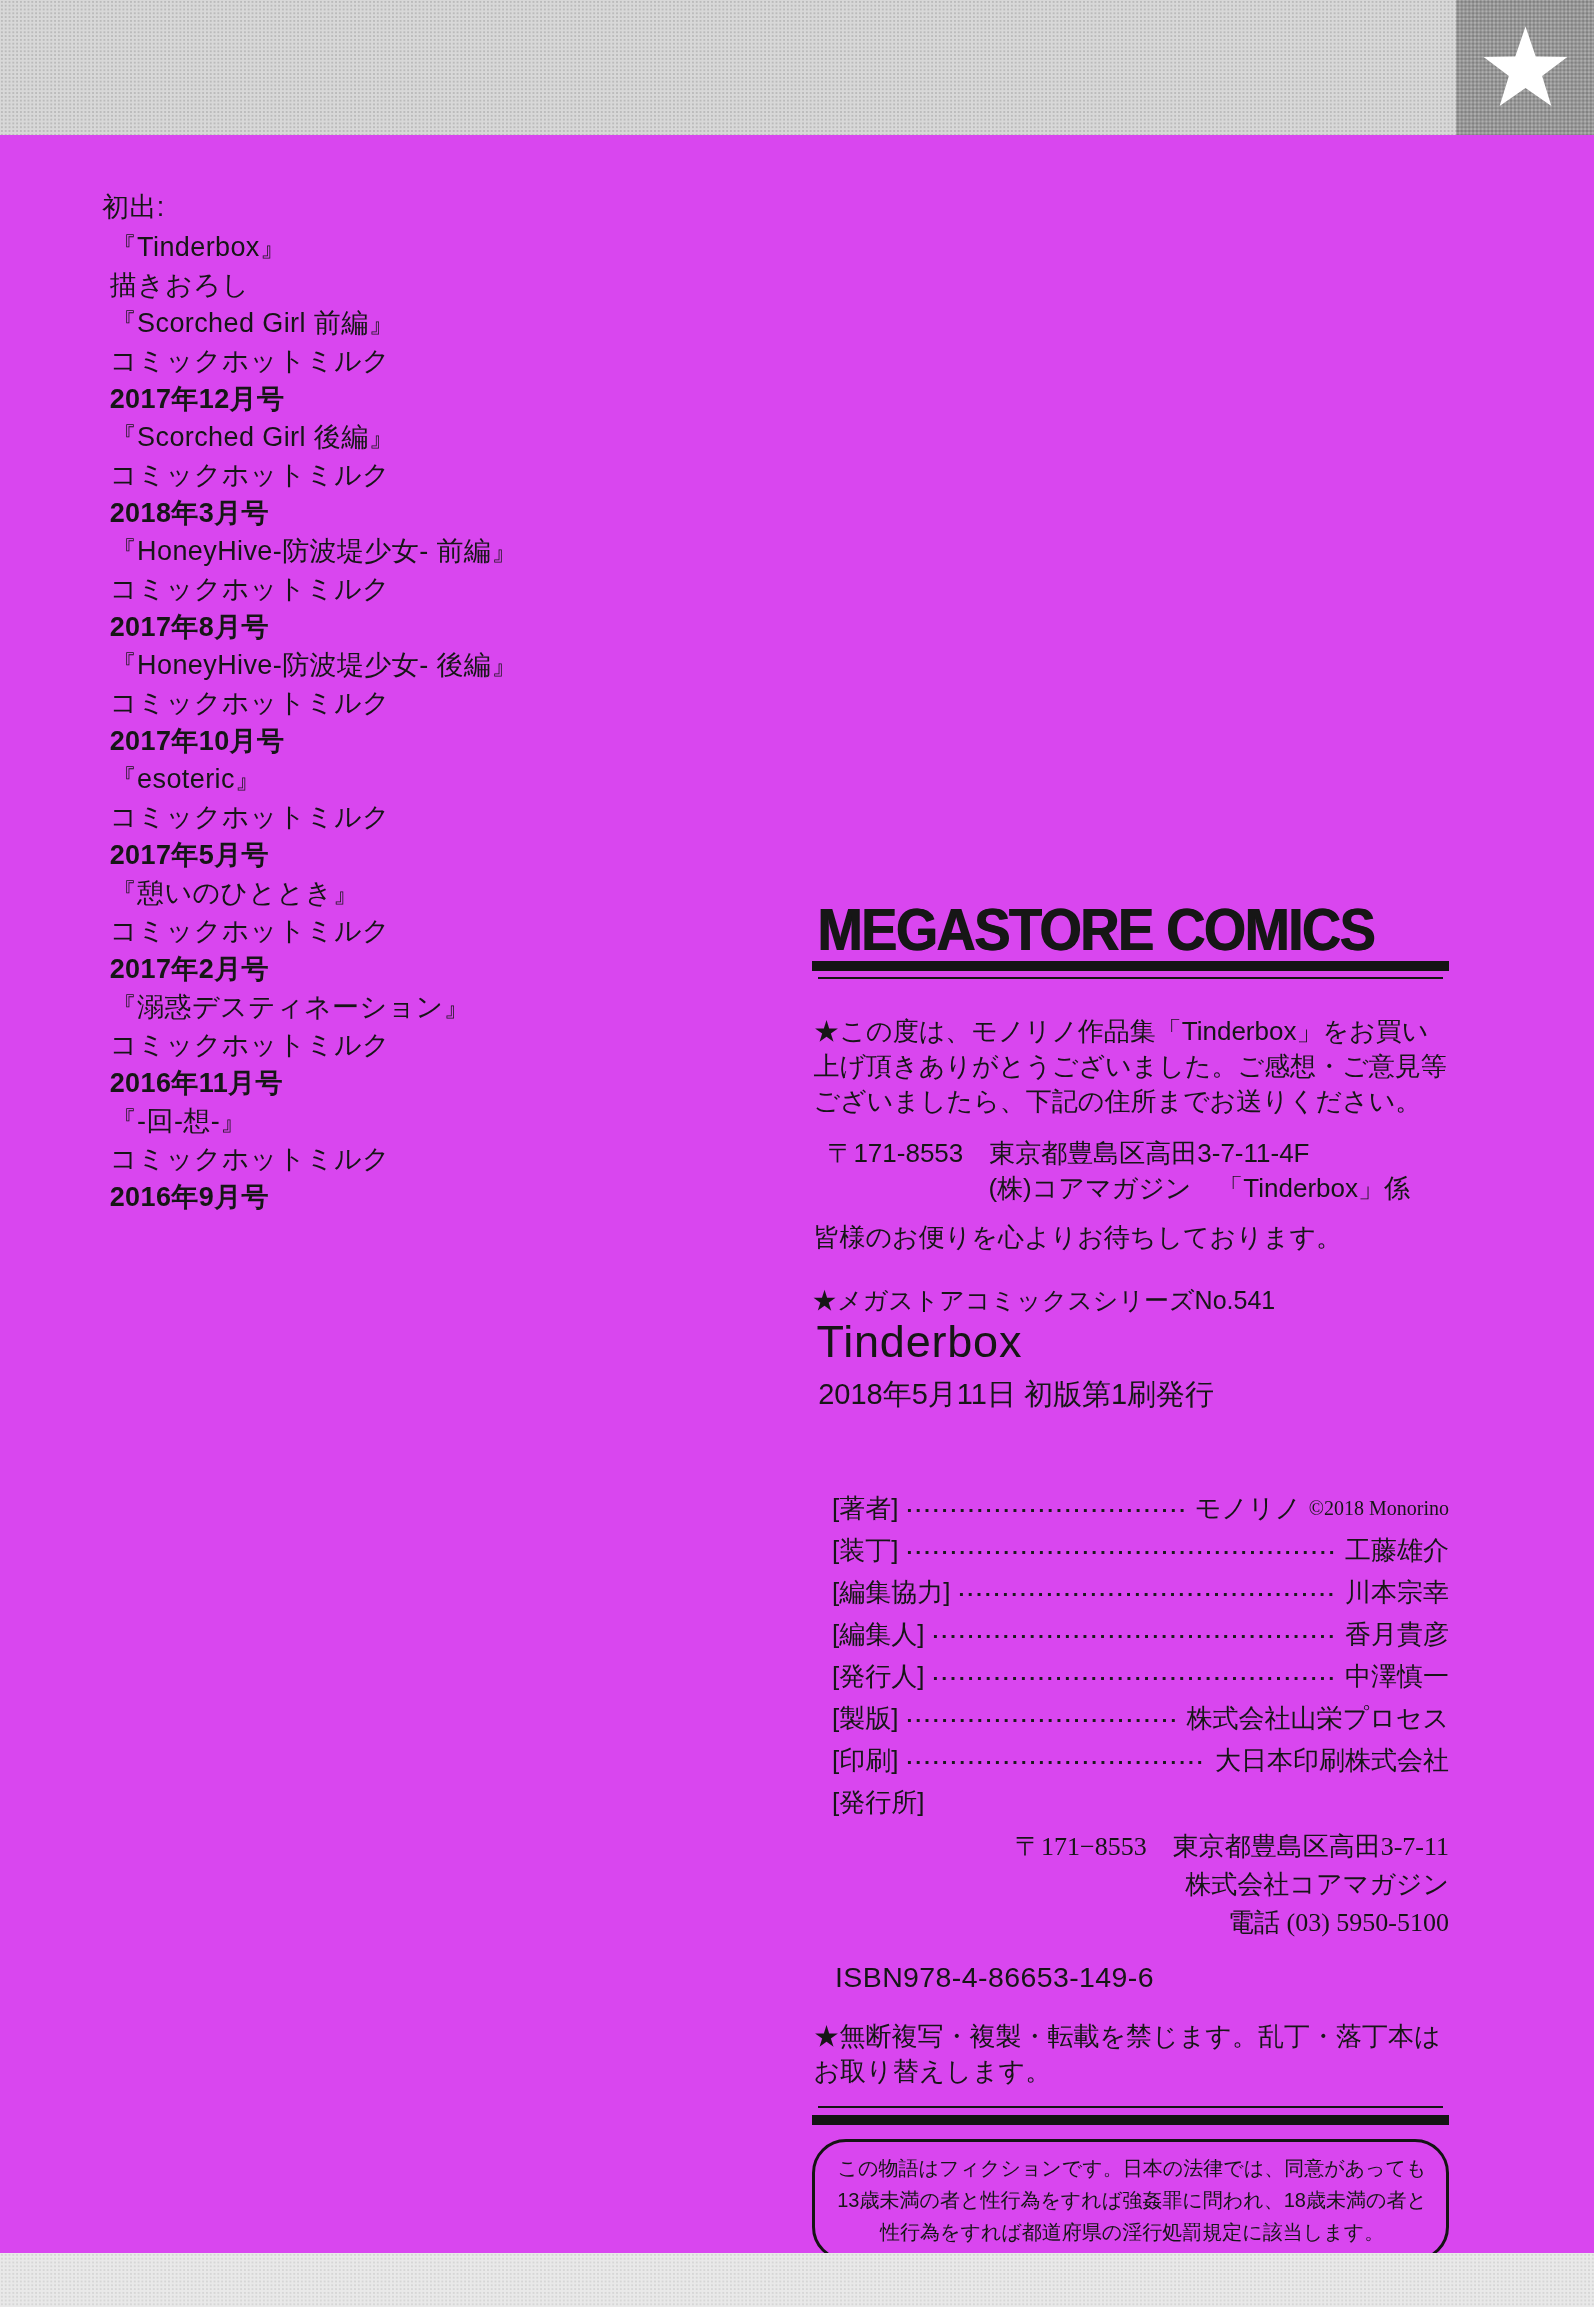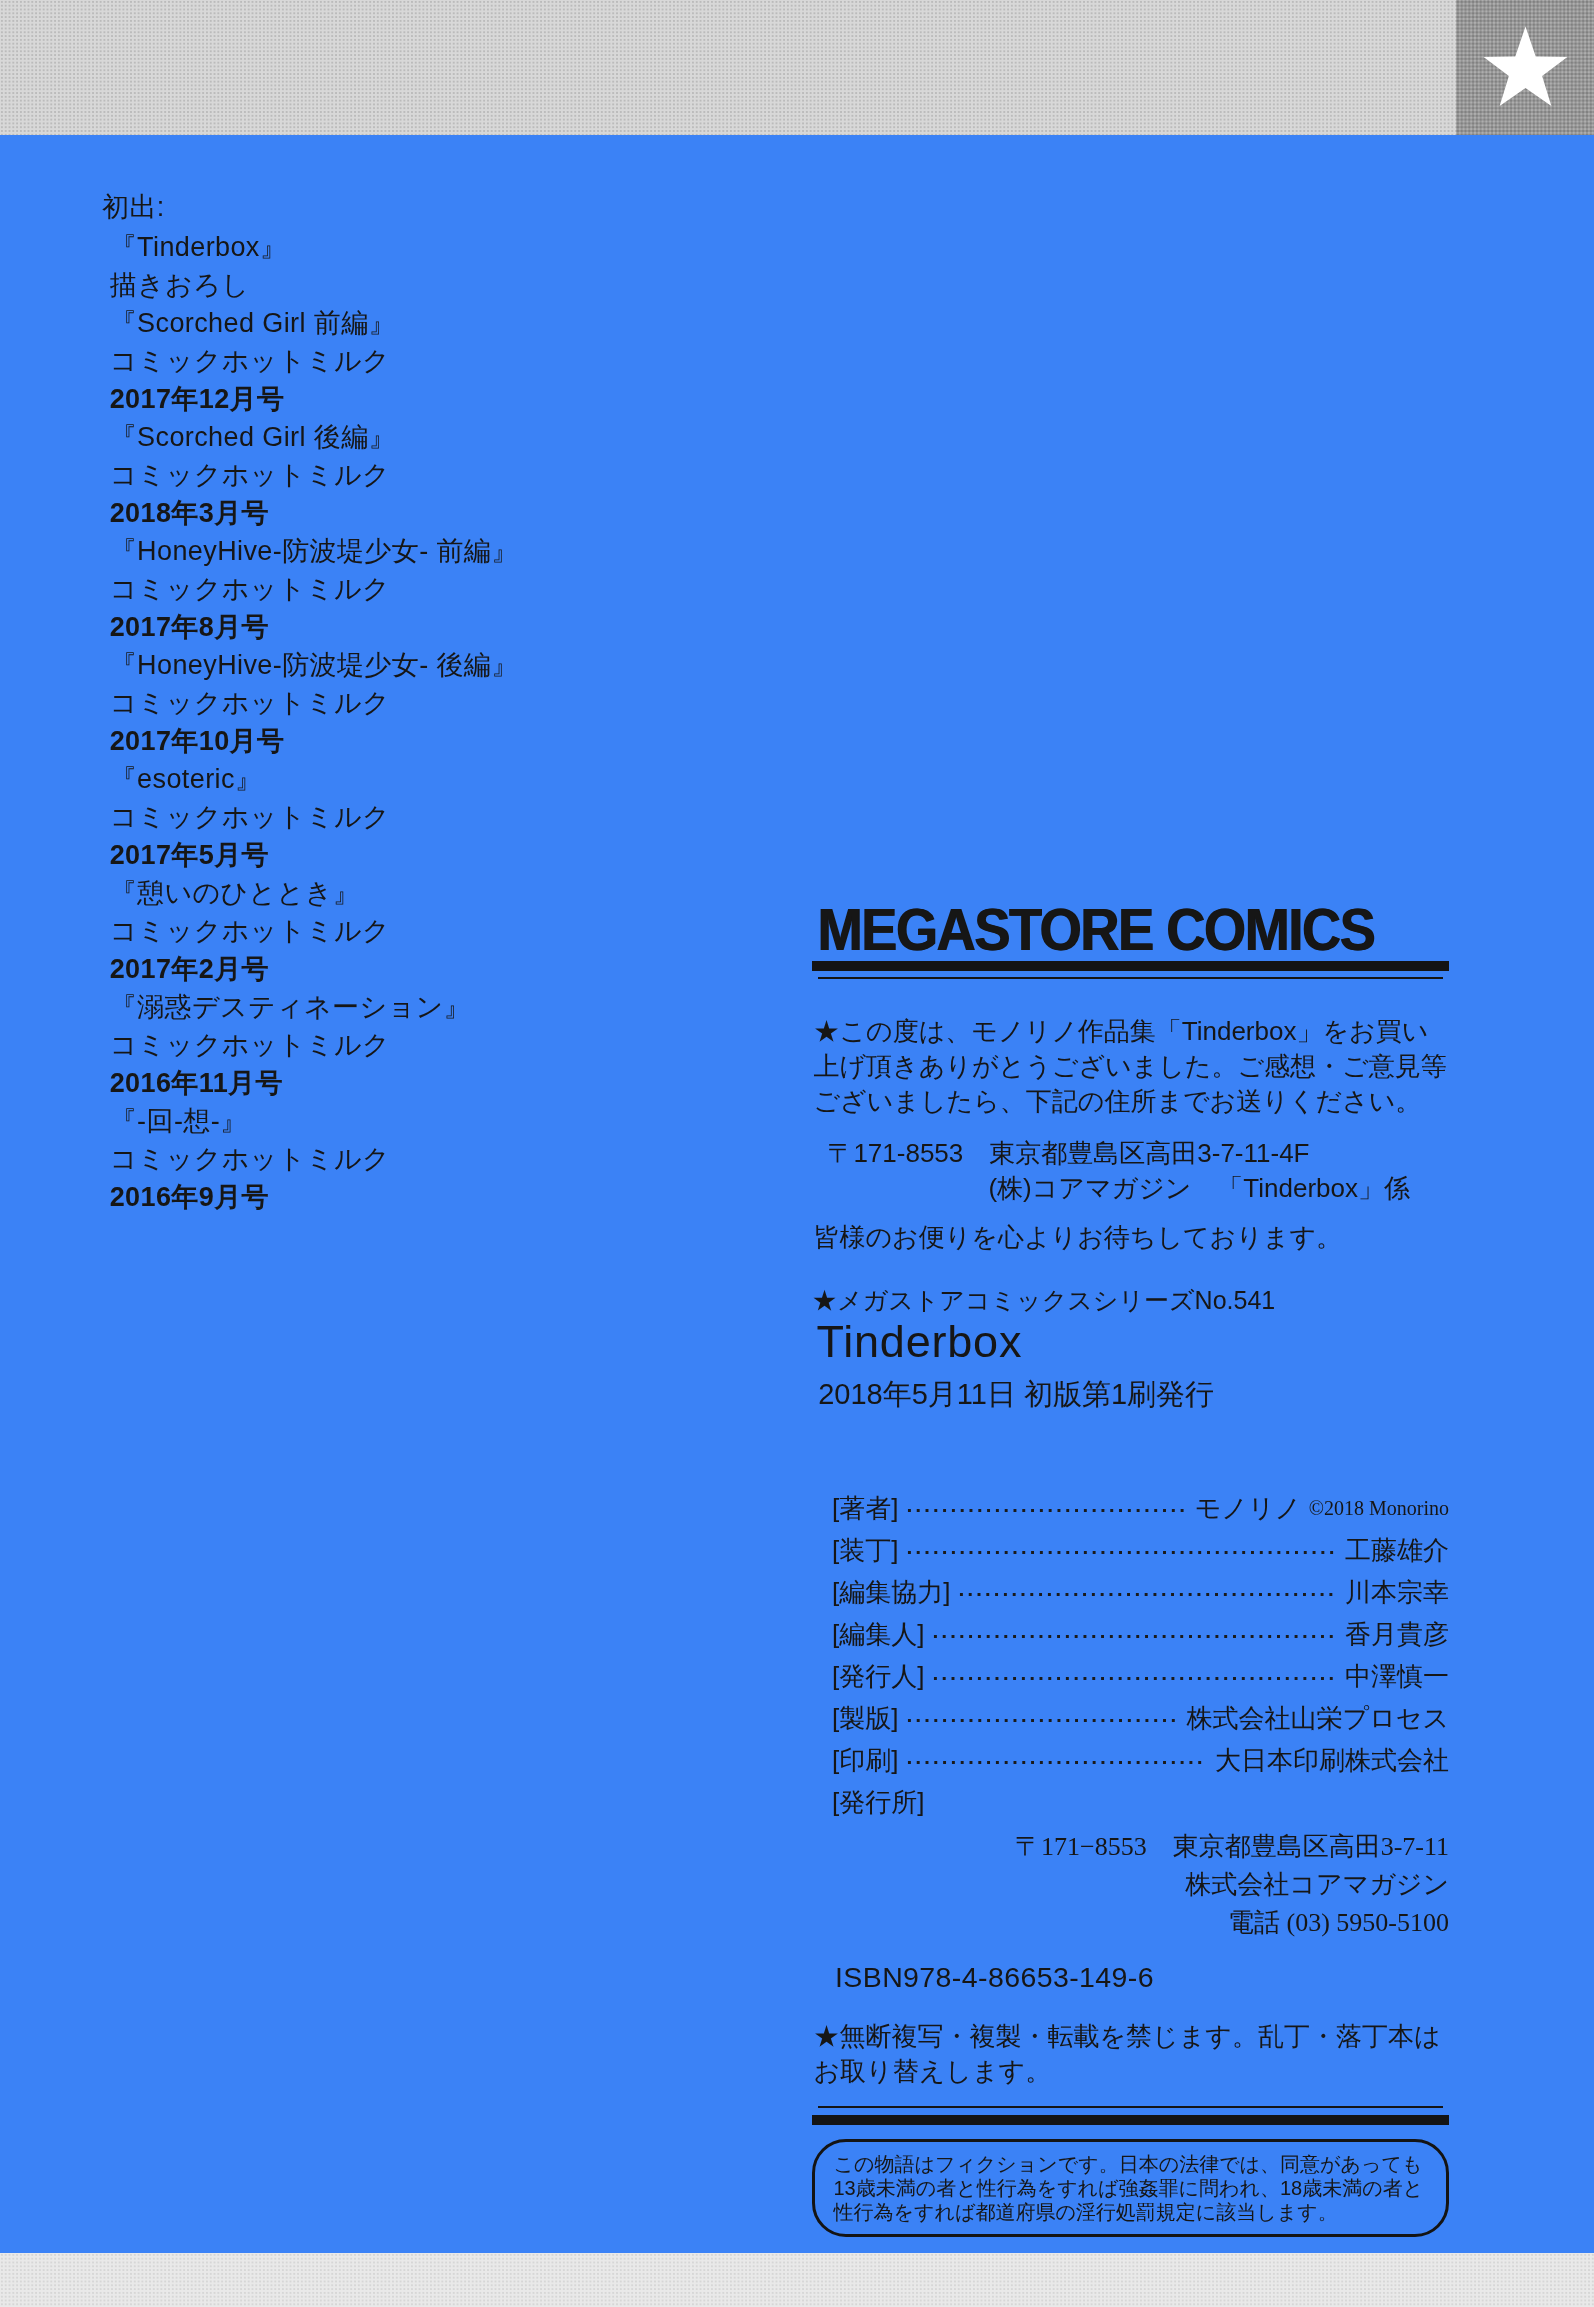--- a/index.html
+++ b/index.html
@@ -1,19 +1,19 @@
 <!DOCTYPE html>
 <html style="font-size:12.3px"><head>
 <meta charset="utf-8">
 <style>
   html,body{margin:0;padding:0;background:#ffffff;}
   .page{
     position:relative;
     width:1594px;height:2307px;
-    background:#3b82f6;
+    background:#d946ef;
     font-family:"Liberation Sans", sans-serif;
     color:#161616;
     overflow:hidden;
   }
   
   .band-top{
     position:absolute;left:0;top:0;width:1594px;height:135px;
     background-color:#d8d8d8;
     background-image:radial-gradient(circle, rgba(140,140,140,.38) 0.8px, transparent 1.2px);
     background-size:3.8px 3.8px;
@@ -76,21 +76,21 @@
   .credit-note{font-family:"Liberation Serif", serif;font-size:20px;margin-left:7.7px;}
   .publisher{font-family:"Liberation Serif", serif;font-size:26px;line-height:38px;margin:4.6px 0 0 28px;text-align:right;}
   .isbn{font-size:28.5px;line-height:31px;margin:20px 0 0 23px;letter-spacing:0.4px;}
   .copy-warning{margin:26px 0 0 1.5px;}
   .bottom-rules{margin-top:17px;}
   .bottom-rules .rule-thin{margin:0 6.2px 6.2px 6.2px;}
   .fiction-box{
     margin-top:14px;
     border:3.1px solid #141414;border-radius:34px;
     padding:10px 15.4px 10px 18.5px;
-    font-size:20px;line-height:24px;
+    font-size:20px;line-height:32px;text-align:center;
   }
   .star-svg{display:block;}
 </style>
 </head>
 <body>
 
 <div class="page">
 
   <div class="band-top"></div>
   <div class="corner-square">

